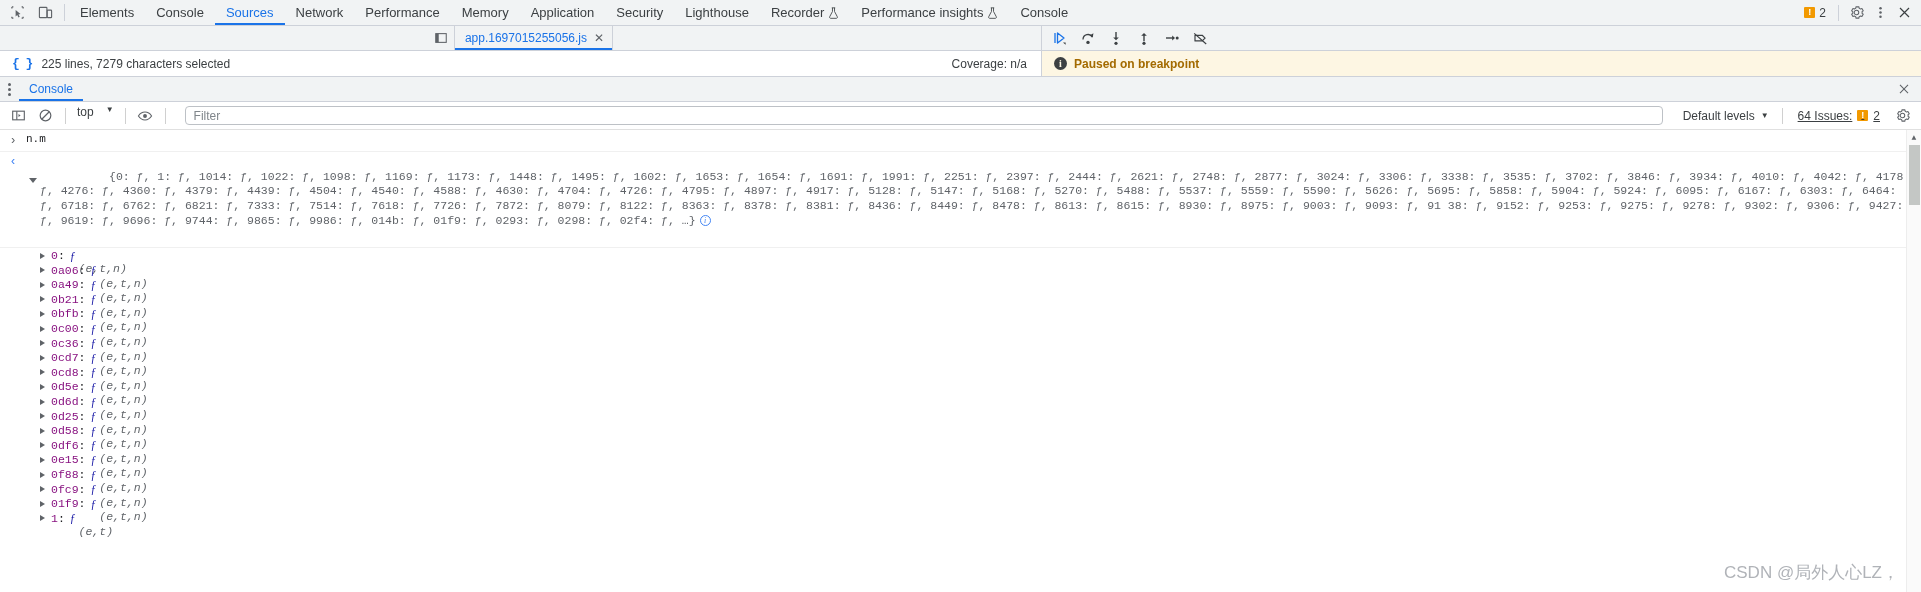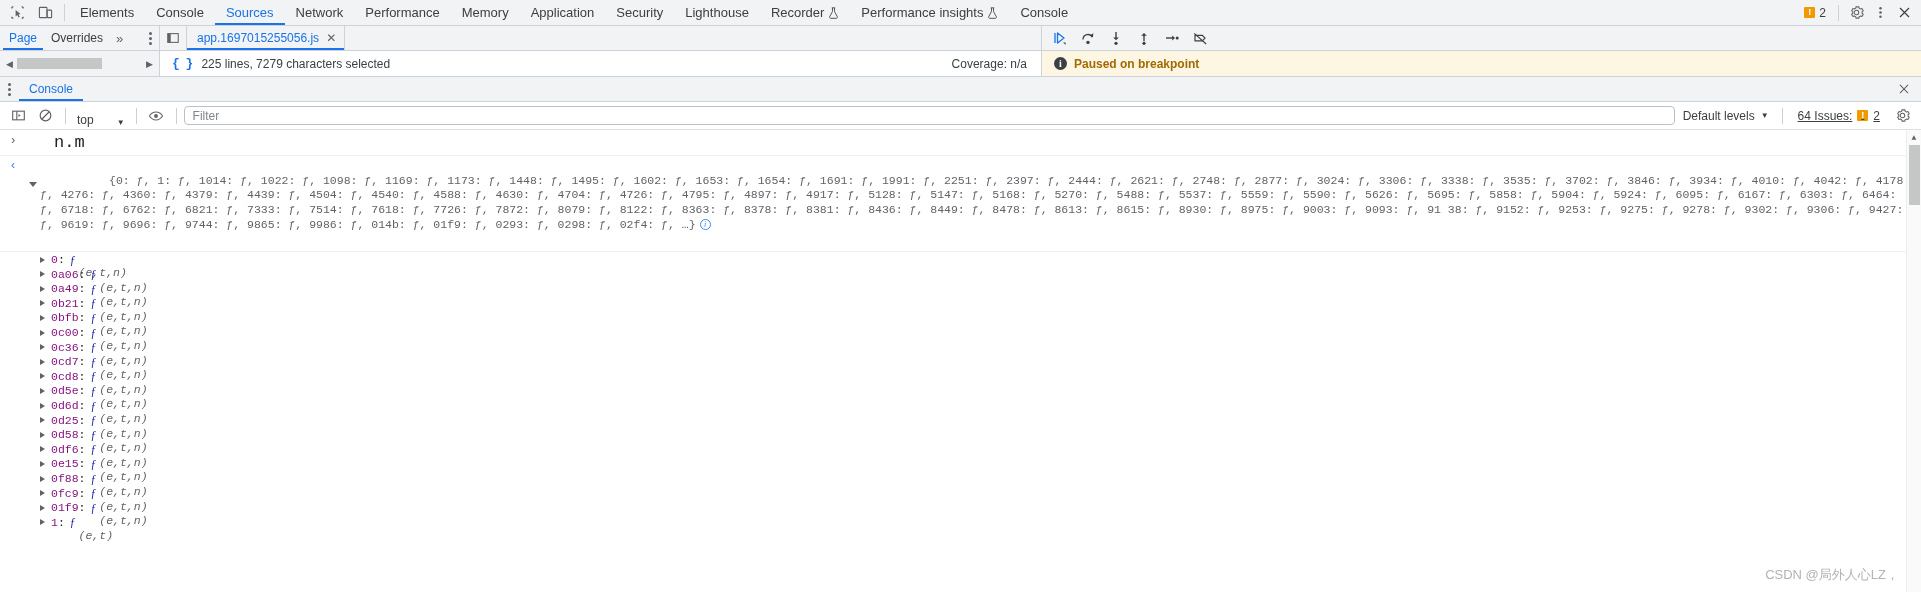--- a/index.html
+++ b/index.html
@@ -103,21 +103,21 @@
     padding: 0 2px; background: #f1f3f4;
   }
   .sb-arrow { color:#5f6368; font-size:9px; padding: 0 4px; cursor:pointer; }
   .sb-track { flex:1; height: 11px; background:#f1f3f4; position:relative; }
   .sb-thumb { position:absolute; left: 0; top: 0; height: 11px; width: 85px; background:#c4c7c5; }
 
   .editor-col { flex: 1; display: flex; flex-direction: column; min-width: 0; }
   .editor-tabstrip {
     height: 25px; background:#f1f3f4;
     border-bottom:1px solid #cdd1d9;
-    display:flex; align-items:stretch;
+    display:flex; align-items:stretch;justify-content:center;
   }
   .panel-icon {
     width: 26px; display:flex; align-items:center; justify-content:center;
     cursor:pointer;
   }
   .file-tab {
     display:flex; align-items:center; gap:7px;
     padding: 0 8px 0 10px;
     font-size:12px; color:#1a73e8;
     background:#f1f3f4;
@@ -194,29 +194,29 @@
     border-bottom:1px solid #e0e0e0;
     display:flex; align-items:center;
     padding: 0 6px; gap: 2px;
   }
   .ct-btn {
     width:25px; height:22px; display:flex; align-items:center; justify-content:center;
     cursor:pointer; border-radius:2px; color:#5f6368;
   }
   .ct-sep { width:1px; height:16px; background:#d0d0d0; margin:0 5px; }
   .ctx-select {
-    display:flex; align-items:flex-end; gap:23px;
+    display:flex; align-items:flex-start; gap:12px;
     font-size:12px; color:#3c4043; cursor:pointer;
     padding: 0 4px; height:22px;
   }
   .caret { font-size:8px; color:#3c4043; }
   .filter-input {
     flex: 1;
     height: 19px;
-    margin: 0 0;
+    margin: 0 12px;
     border: 1px solid #bdc1c6;
     border-radius: 4px;
     padding: 0 8px;
     font-size: 12px;
     font-family: "Liberation Sans", sans-serif;
     color: #202124;
     background: #fff;
     outline: none;
     min-width: 0;
   }
@@ -244,21 +244,21 @@
     padding: 3px 0 3px 0;
     border-bottom: 1px solid #f0f0f0;
     min-height: 19px;
   }
   .gutter {
     width: 26px; min-width:26px;
     display:flex; justify-content:center; align-items:flex-start;
     padding-top: 1px;
     color:#5f6368; font-size:12px;
   }
-  .cmd-text { color:#202124; font-family:"Liberation Mono", monospace; font-size:17px;margin-left:28px; }
+  .cmd-text { color:#202124; font-family:"Liberation Mono", monospace; font-size:11px; }
 
   .result-row {
     display:flex; align-items:flex-start;
     background: #fff;
     border-bottom: 1px solid #f0f0f0;
   }
   .result-gutter {
     width: 26px; min-width:26px; display:flex; justify-content:center; padding-top:3px;
     color:#4285f4; font-size:12px;
   }
@@ -319,21 +319,21 @@
     height:15px; display:flex; align-items:center; justify-content:center;
     color:#5f6368; font-size:8px;
   }
   .vscroll .thumb {
     position:absolute; top:15px; left:2px; width:11px; height:60px;
     background:#c4c7c5; border-radius:0;
   }
 
   .watermark {
     position:absolute; right: 22px; bottom: 8px;
-    color:#b0b3b8; font-size:13px;
+    color:#b0b3b8; font-size:17px;
     font-family:"Liberation Sans", sans-serif;
     pointer-events:none;
     text-align:right;
   }
   svg { display:block; }
 </style>
 </head>
 <body>
 
 <div class="devtools">
@@ -425,43 +425,20 @@
       <div class="icon-btn">
         <svg width="15" height="15" viewBox="0 0 16 16">
           <path d="M3.2 3.2l9.6 9.6M12.8 3.2l-9.6 9.6" stroke="#3c4043" stroke-width="1.25"></path>
         </svg>
       </div>
     </div>
   </div>
 
   <div class="sources-pane">
 
-    <div class="nav-col">
-      <div class="nav-tabs">
-        <div class="nav-tab active">
-          <span>Page</span>
-        </div>
-        <div class="nav-tab">
-          <span>Overrides</span>
-        </div>
-        <span class="chev">»</span>
-        <div class="kebab">
-          <i></i>
-            <i></i>
-            <i></i>
-        </div>
-      </div>
-      <div class="nav-scroll">
-        <span class="sb-arrow">◀</span>
-        <div class="sb-track">
-          <div class="sb-thumb"></div>
-        </div>
-        <span class="sb-arrow">▶</span>
-      </div>
-    </div>
 
     <div class="editor-col">
       <div class="editor-tabstrip">
         <div class="panel-icon">
           <svg width="14" height="14" viewBox="0 0 16 16">
             <rect x="2" y="3" width="12" height="10" stroke="#5f6368" stroke-width="1.2" fill="none"></rect>
             <rect x="2" y="3" width="3.4" height="10" fill="#5f6368"></rect>
           </svg>
         </div>
         <div class="file-tab">

